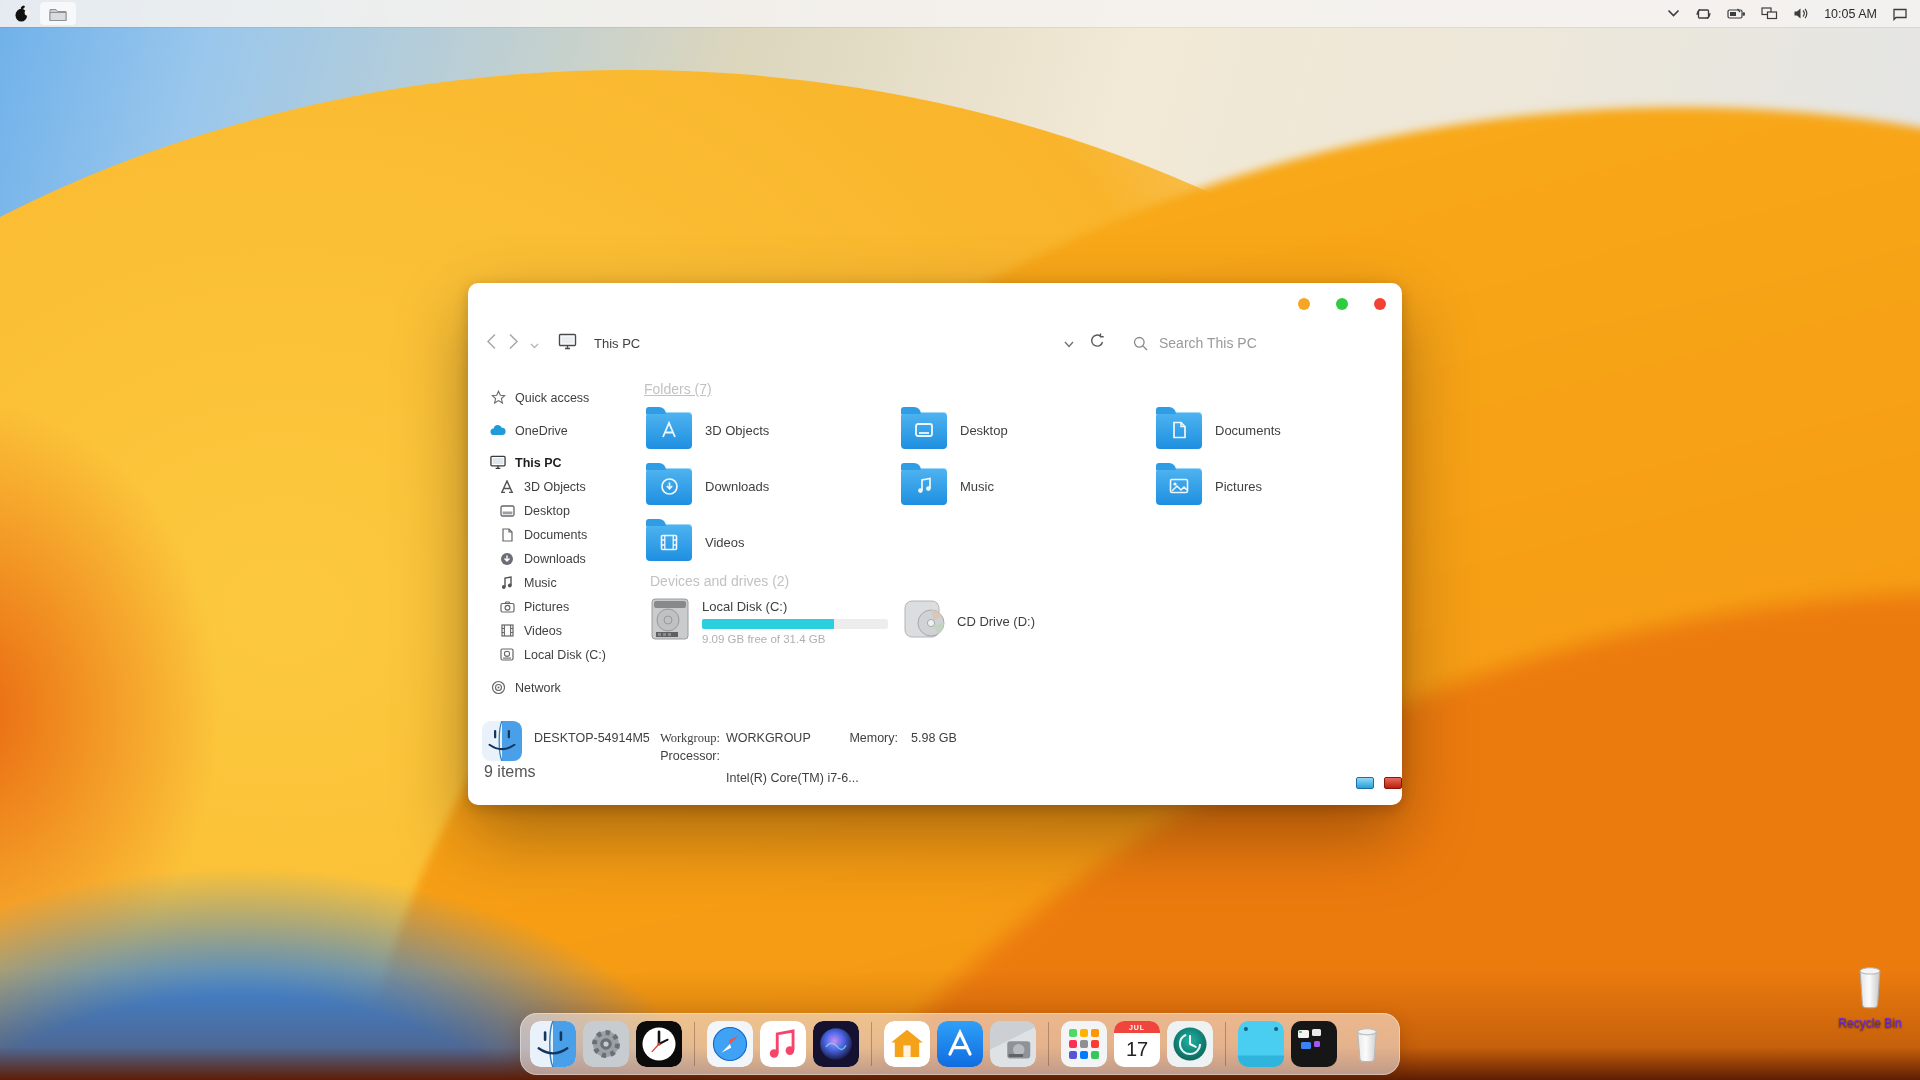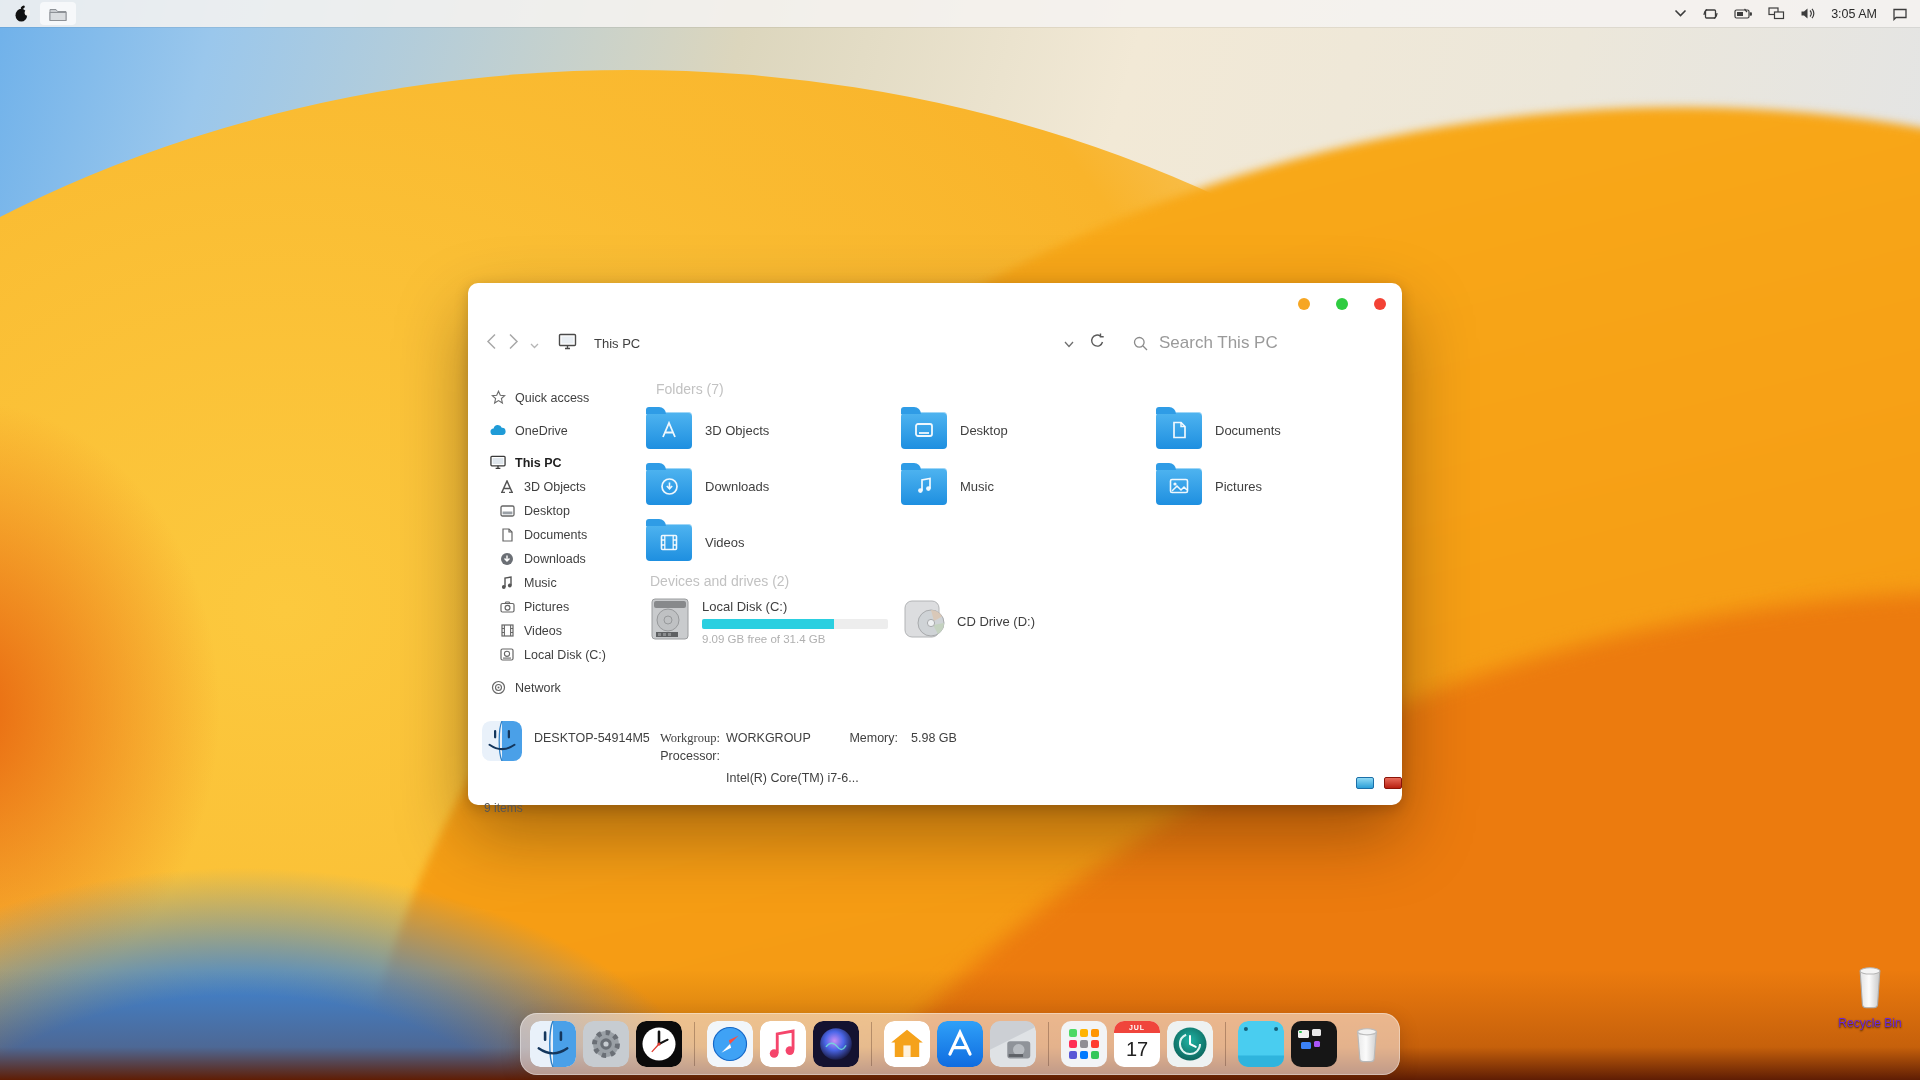--- a/index.html
+++ b/index.html
@@ -41,21 +41,21 @@
   .traffic { position:absolute; top:15px; left:830px; display:flex; gap:26px; }
   .tl { width:12px; height:12px; border-radius:50%; }
   .tl-yellow { background:var(--traffic-yellow,#f6a623); }
   .tl-green  { background:var(--traffic-green,#2ecc40); }
   .tl-red    { background:var(--traffic-red,#f34235); }
 
   .nav-left { position:absolute; left:18px; top:50px; display:flex; align-items:center; gap:11px; }
   .crumb-label { font-size:13px; color:#3f3f3f; margin-left:6px; }
   .nav-right { position:absolute; left:596px; top:50px; display:flex; align-items:center; gap:16px; }
   .searchbox { display:flex; align-items:center; gap:11px; margin-left:12px; }
-  .search-input { border:none; outline:none; font-size:17px; color:#4a4a4a; width:170px;
+  .search-input { border:none; outline:none; font-size:14px; color:#4a4a4a; width:170px;
     background:transparent; font-family:"Liberation Sans",sans-serif; }
   .search-input::placeholder { color:#9a9a9a; }
 
   
   #sidebar { position:absolute; left:22px; top:104px; width:150px; }
   .sb-item { display:flex; align-items:center; gap:9px; height:21px; font-size:12.5px; color:#3f3f3f; cursor:default; }
   .sb-item .sb-ic { width:16px; display:flex; justify-content:center; flex:none; }
   .sb-root { margin-top:12px; }
   .sb-first { margin-top:0; }
   .sb-child { margin-left:9px; margin-top:3px; }
@@ -76,21 +76,21 @@
   .dmeta { padding-top:2px; }
   .dlabel { font-size:13px; color:#3f3f3f; }
   .dbar { width:186px; height:10px; background:#ededed; border-radius:2px; margin-top:5px; overflow:hidden; }
   .dbar-fill { height:100%; background:var(--disk-fill,#2bcfe0); }
   .dfree { font-size:11.5px; color:#b0b0b0; margin-top:4px; }
   .cd-center { align-items:center; }
 
   
   .det { position:absolute; font-size:12.5px; color:#3f3f3f; white-space:nowrap; }
   .det-r { text-align:right; }
-  .status-items { position:absolute; left:16px; top:518px; font-size:12px; color:#555; }
+  .status-items { position:absolute; left:16px; top:480px; font-size:16px; color:#555; }
   .viewtoggles { position:absolute; left:888px; top:494px; display:flex; gap:10px; }
   .vt { width:18px; height:12px; border-radius:2px; }
   .vt-blue { background:linear-gradient(180deg,#8fd9f4,#2b9fd8); border:1px solid #1b6fa8; }
   .vt-red { background:linear-gradient(180deg,#e86a5a,#b81f10); border:1px solid #8a1408; }
 
   
   #dock { position:absolute; left:50%; transform:translateX(-50%); bottom:5px; height:62px;
     background:rgba(250,238,235,0.58); border-radius:17px; display:flex; align-items:center;
     gap:7px; padding:8px 10px; z-index:40;
     box-shadow:inset 0 0 0 1px rgba(255,255,255,0.35), 0 6px 18px rgba(80,30,0,0.25); }
@@ -166,21 +166,21 @@
           <rect x="1" y="1" width="9" height="6.5" fill="none" stroke="#3c3c3c" stroke-width="1.2"></rect>
           <rect x="6.5" y="5" width="9" height="6.5" fill="#f4f2ef" stroke="#3c3c3c" stroke-width="1.2"></rect>
         </svg>
       </span>
       <span class="mbi">
         <svg width="16" height="13" viewBox="0 0 16 13">
           <path d="M1.5 4.5 h2.5 l3.5 -3 v10 l-3.5 -3 h-2.5 z" fill="#3c3c3c"></path>
           <path d="M10 3.5 a4.5 4.5 0 0 1 0 6 M12 1.8 a7 7 0 0 1 0 9.4" fill="none" stroke="#3c3c3c" stroke-width="1.2"></path>
         </svg>
       </span>
-      <span class="mb-clock">3:05 AM</span>
+      <span class="mb-clock">10:05 AM</span>
       <span class="mbi">
         <svg width="16" height="14" viewBox="0 0 16 14">
           <path d="M2 2.5 h12 v8 h-10 l-2 2 z" fill="none" stroke="#3c3c3c" stroke-width="1.3"></path>
         </svg>
       </span>
     </div>
   </div>
 
   <div id="window">
     <div class="traffic">
@@ -342,21 +342,21 @@
           <svg width="15" height="15" viewBox="0 0 15 15">
               <circle cx="7.5" cy="7.5" r="6" fill="none" stroke="#666" stroke-width="1.2"></circle>
               <circle cx="7.5" cy="7.5" r="3" fill="none" stroke="#666" stroke-width="1.1"></circle>
               <circle cx="7.5" cy="7.5" r="1" fill="#666"></circle>
             </svg>
         </span>
         <span>Network</span>
       </div>
     </div>
 
-    <div class="sec-header" style="left:188px; top:98px;">Folders (7)</div>
+    <div class="sec-header" style="left:176px; top:98px;text-decoration:underline;">Folders (7)</div>
 
     <div class="ftile" style="left:178px; top:122px;">
       <span class="bfolder">
         <span class="bglyph">
             <svg width="20" height="18" viewBox="0 0 20 18">
               <path d="M4 16 L10 2 L16 16 M6.5 11.5 h7" fill="none" stroke="rgba(255,255,255,0.92)" stroke-width="1.8"></path>
             </svg>
           </span>
       </span>
       <span class="ftile-label">3D Objects</span>

